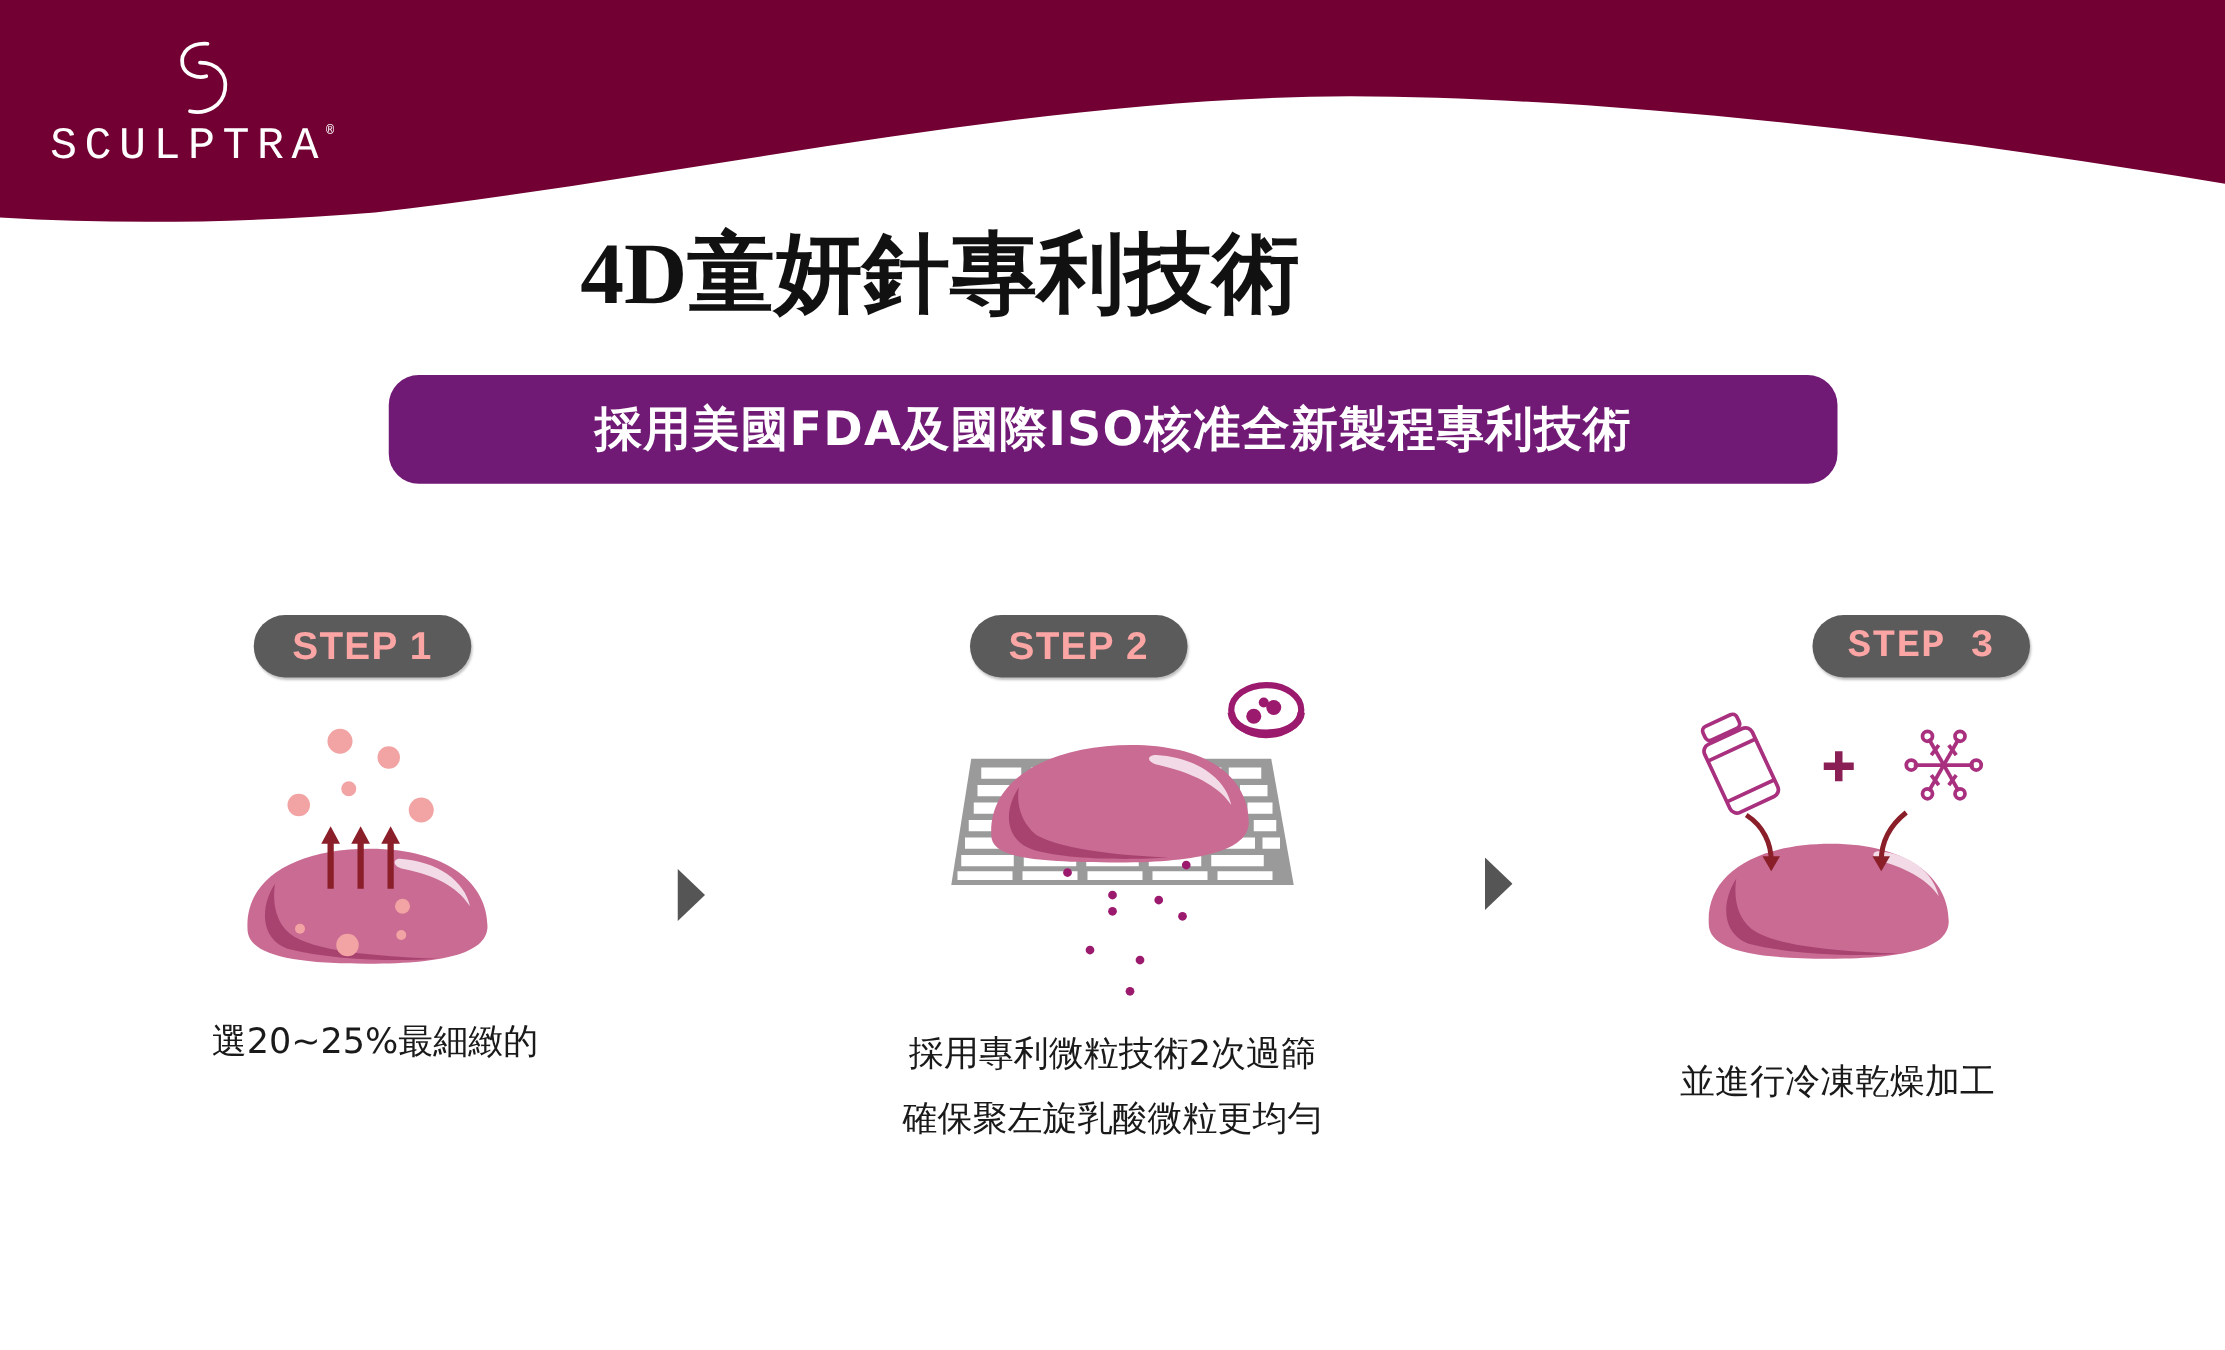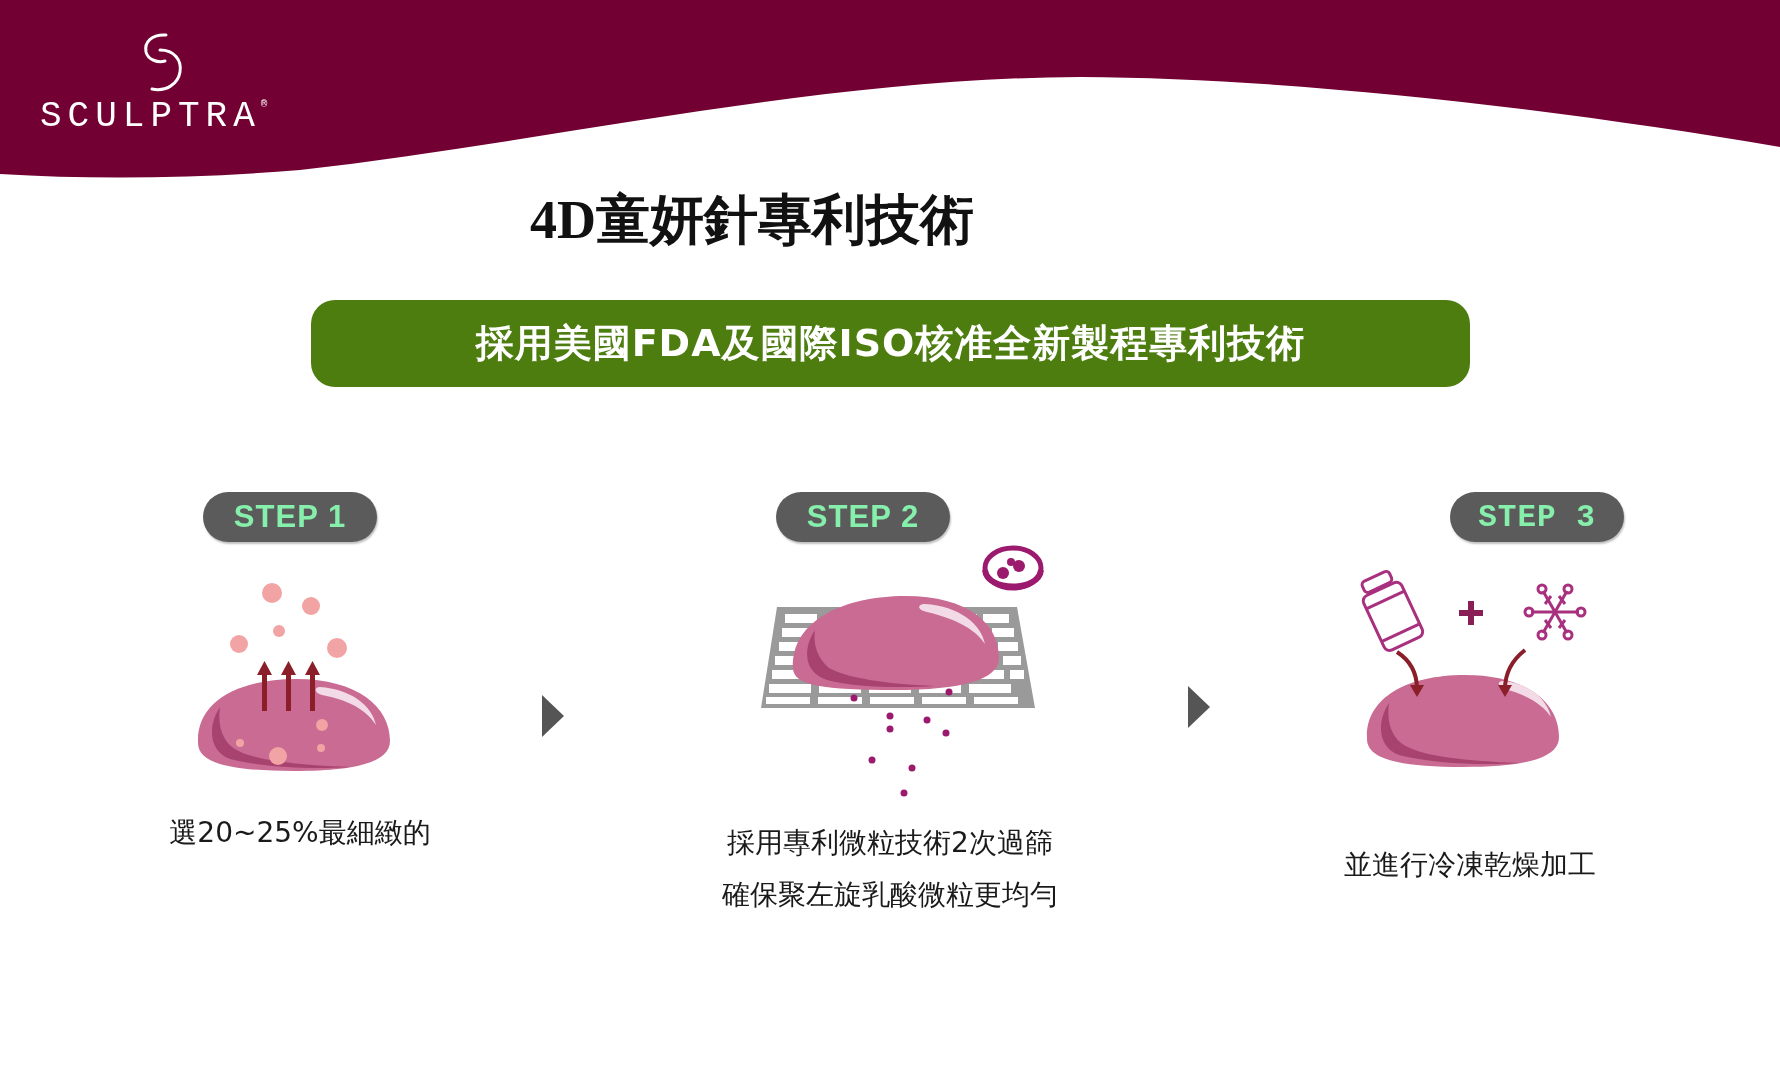--- a/index.html
+++ b/index.html
@@ -13,35 +13,35 @@
   .logo-mark { position:absolute; left:138px; top:32px; width:50px; height:62px; }
   .logo-text {
     position:absolute; left:40px; top:96px; width:250px;
     font-family:Liberation Mono, monospace;
     font-size:36px; letter-spacing:6px; color:#ffffff; white-space:nowrap;
   }
   .logo-text sup { font-size:11px; letter-spacing:0; position:relative; top:-6px; }
   .page-title {
     position:absolute; left:0; width:1504px; top:178px; text-align:center;
     font-family:"Liberation Serif","DejaVu Serif",serif;
-    font-size:54px; font-weight:bold; color:#111111; line-height:84px;
+    font-size:70px; font-weight:bold; color:#111111; line-height:84px;
   }
   .banner {
     position:absolute; left:311px; top:300px; width:1159px; height:87px;
-    background:#4d7c0f; border-radius:24px;
+    background:#701a75; border-radius:24px;
     display:flex; align-items:center; justify-content:center;
   }
   .banner span {
     color:#ffffff; font-size:38px; font-weight:bold; letter-spacing:1px;
   }
   .step-pill {
     position:absolute; width:174px; height:50px; border-radius:25px;
     background:#5b5b5b; box-shadow:1px 2px 2px rgba(0,0,0,0.25);
     display:flex; align-items:center; justify-content:center;
-    color:#86efac; font-weight:bold; font-size:31px; letter-spacing:1px;
+    color:#fca5a5; font-weight:bold; font-size:31px; letter-spacing:1px;
     font-family:"Liberation Sans","DejaVu Sans",sans-serif;
   }
   .step-text {
     position:absolute; text-align:center; font-size:28px; color:#1a1a1a;
     line-height:52px; white-space:nowrap;
   }
   .step-text div { display:block; }
   .chevron { position:absolute; width:22px; height:42px; }
   svg { display:block; }
 </style>

